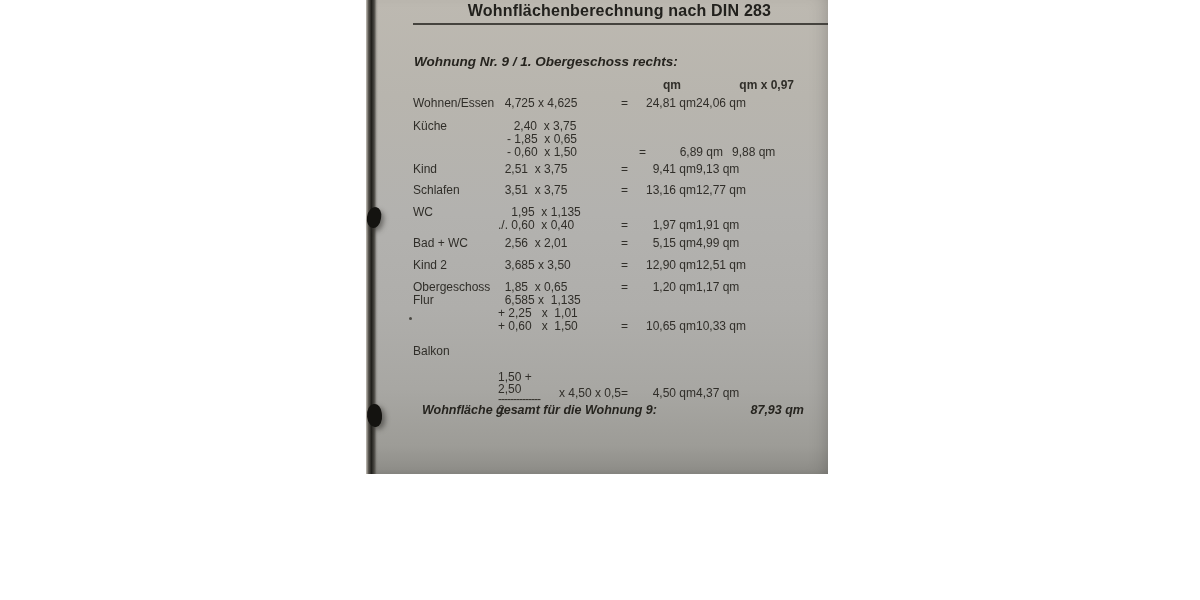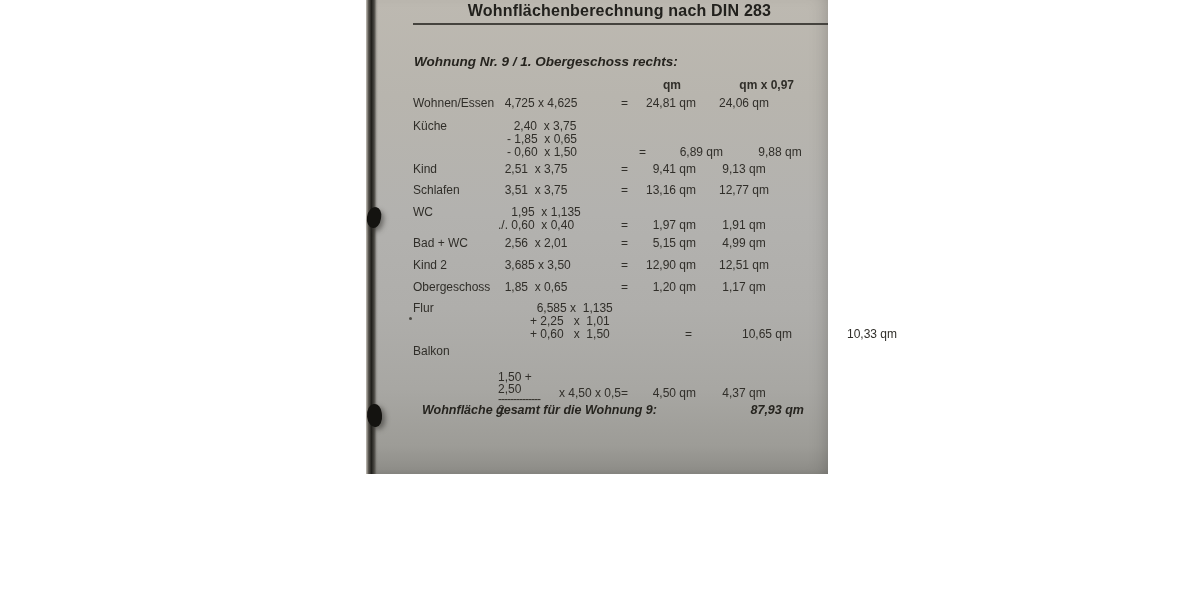--- a/index.html
+++ b/index.html
@@ -91,31 +91,31 @@
     left: 47px;
     display: flex;
     align-items: flex-end;
     font-size: 12px;
     line-height: 13px;
   }
   .c-label { width: 85px; align-self: flex-start; }
   .c-dims  { width: 123px; white-space: pre-wrap; }
   .c-eq    { width: 20px; }
   .c-v1    { width: 55px; text-align: right; white-space: nowrap; }
-  .c-v2    { width: 96px; text-align: center; white-space: nowrap; }
+  .c-v2    { width: 96px; text-align: left; white-space: nowrap; }
 
   .r0 { top: 97px; }
   .r1 { top: 120px; gap: 9px; }
   .r2 { top: 163px; }
   .r3 { top: 184px; }
   .r4 { top: 206px; }
   .r5 { top: 237px; }
   .r6 { top: 259px; }
   .r7 { top: 281px; }
-  .r8 { top: 302px; gap: 32px; }
+  .r8 { top: 294px; }
   .r9 { top: 345px; align-items: center; }
 
   
   .balkon-wrap { display: flex; align-items: center; }
   .fraction {
     display: inline-flex;
     flex-direction: column;
     line-height: 12px;
   }
   .frac-dash { line-height: 9px; letter-spacing: -1px; white-space: nowrap; }

